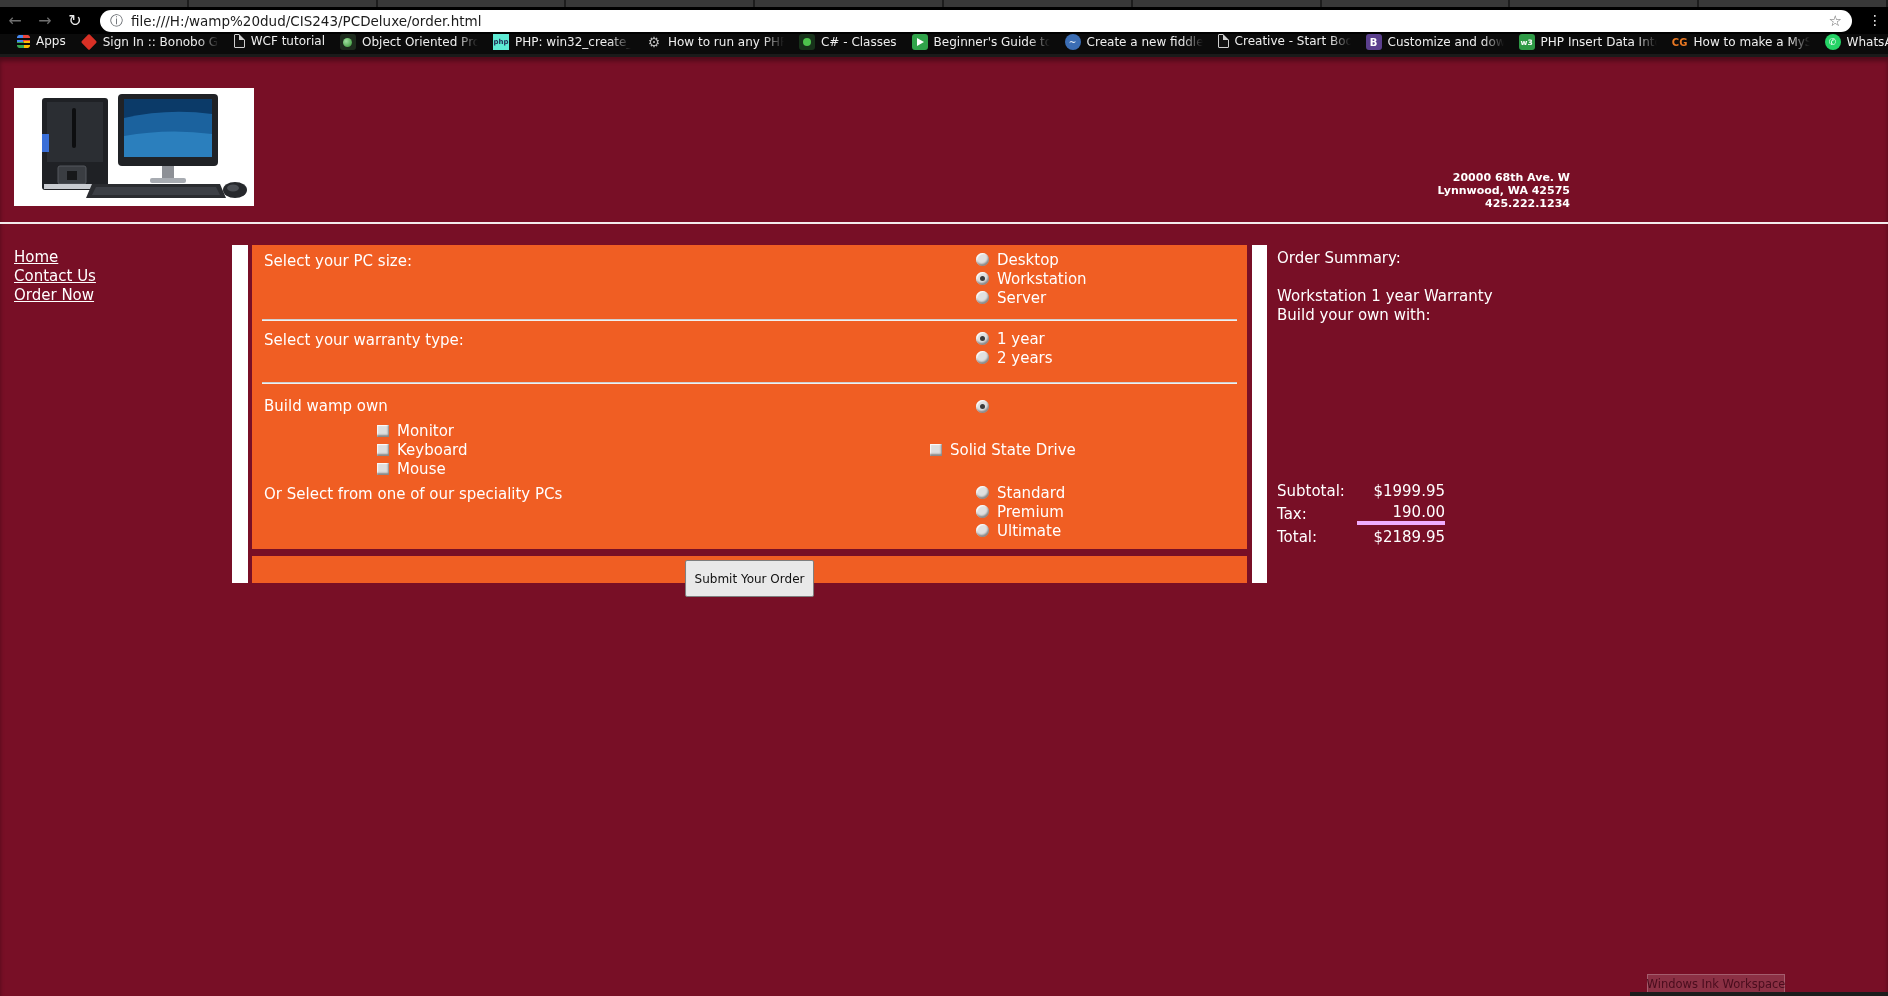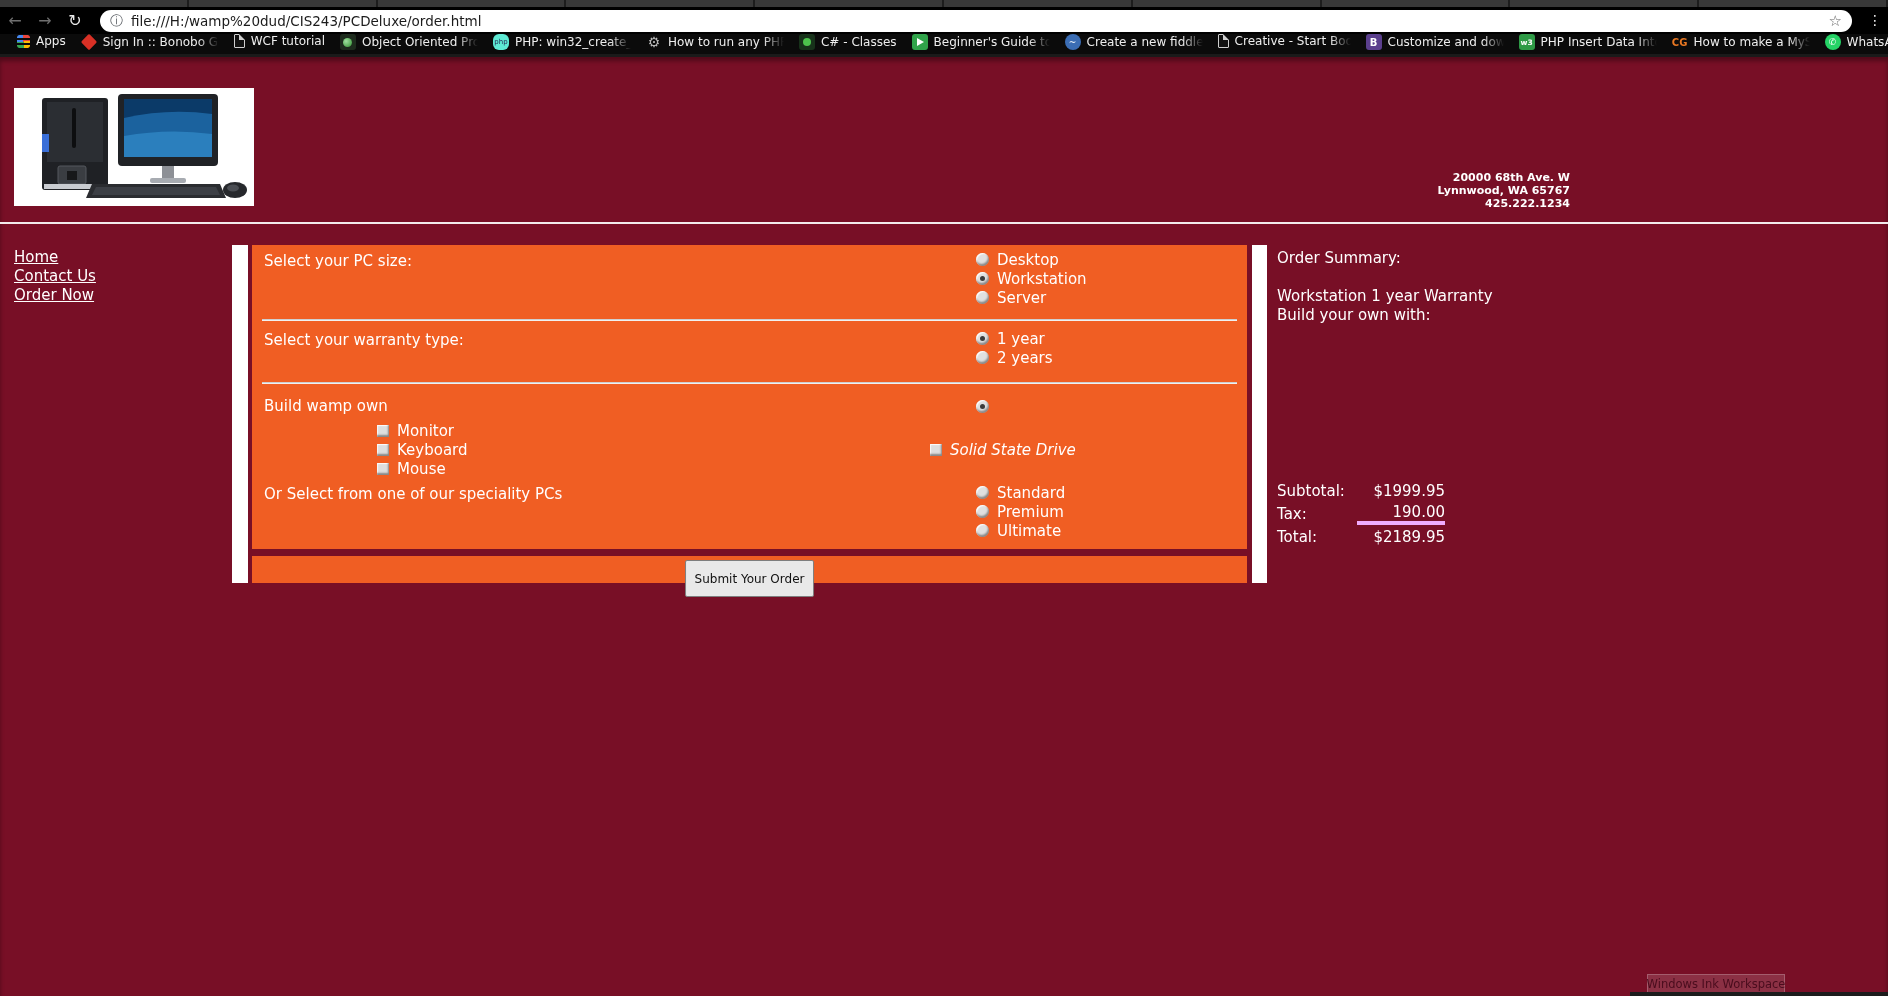--- a/index.html
+++ b/index.html
@@ -24,21 +24,21 @@
       -webkit-mask-image:linear-gradient(90deg,#000 82%,transparent); mask-image:linear-gradient(90deg,#000 82%,transparent); }
   .bm-label.short { -webkit-mask-image:none; mask-image:none; }
   .bi { width:16px; height:16px; flex:0 0 auto; display:inline-flex; align-items:center; justify-content:center; font-size:10px; border-radius:3px; }
   .bi-apps { background:
       conic-gradient(#e8453c 0 25%, #fcbd01 0 50%, #36a852 0 75%, #4688f1 0); border-radius:2px; width:13px; height:13px;
       -webkit-mask-image:repeating-linear-gradient(0deg,#000 0 3px,transparent 3px 5px); mask-image:repeating-linear-gradient(0deg,#000 0 3px,transparent 3px 5px); }
   .bi-diamond { background:#d93025; transform:rotate(45deg) scale(.72); border-radius:2px; }
   .bi-page { width:11px; height:14px; border:1px solid #cfcfcf; border-radius:1px; background:#111; position:relative; }
   .bi-page::after { content:''; position:absolute; right:-1px; top:-1px; border:3px solid; border-color:#0b0b0b #0b0b0b #cfcfcf #cfcfcf; }
   .bi-globe { background:#1d2b1d; } .bi-globe::after { content:''; width:9px; height:9px; border-radius:50%; background:radial-gradient(circle at 35% 35%, #9fe09f, #2f8f2f); }
-  .bi-php { background:#5eead4; color:#232d55; font-weight:normal; font-size:7px; border-radius:6px; }
+  .bi-php { background:#5eead4; color:#232d55; font-weight:bold; font-size:7px; border-radius:0; }
   .bi-gear { color:#b9b9b9; font-size:14px; background:transparent; }
   .bi-csharp { background:#17321a; } .bi-csharp::after { content:''; width:8px; height:8px; border-radius:50%; background:#4cc24c; }
   .bi-play { background:#30a34a; } .bi-play::after { content:''; border-left:7px solid #fff; border-top:4px solid transparent; border-bottom:4px solid transparent; margin-left:2px; }
   .bi-fiddle { background:#3b6db4; border-radius:50%; color:#dfe9f5; font-size:9px; font-weight:bold; }
   .bi-bootstrap { background:#5b3f8e; color:#fff; font-weight:bold; font-size:10px; border-radius:3px; }
   .bi-w3 { background:#2e9a46; color:#fff; font-weight:bold; font-size:7.5px; }
   .bi-cg { background:transparent; color:#e87722; font-weight:bold; font-size:10px; letter-spacing:0; }
   .bi-whatsapp { background:#25d366; border-radius:50%; color:#fff; font-size:9px; }
 
   
@@ -194,21 +194,21 @@
 
       <path d="M78 96 L206 96 L212 110 L72 110 Z" fill="#2a2c30"></path>
       <path d="M82 99 L202 99 L206 107 L78 107 Z" fill="#3c3f45"></path>
 
       <ellipse cx="221" cy="102" rx="12" ry="8" fill="#26282c"></ellipse>
       <ellipse cx="219" cy="100" rx="6" ry="3.5" fill="#4a4d53"></ellipse>
     </svg>
   </div>
   <div class="store-address">
     <div>20000 68th Ave. W</div>
-    <div>Lynnwood, WA 65767</div>
+    <div>Lynnwood, WA 42575</div>
     <div>425.222.1234</div>
   </div>
   <div class="header-rule"></div>
 
   <div class="side-nav">
     <a href="#">Home</a>
     <a href="#">Contact Us</a>
     <a href="#">Order Now</a>
   </div>
 
@@ -259,21 +259,21 @@
       </div>
       <div class="opt-row">
         <span class="checkbox" data-checked="false"></span>
         <span class="opt-label">Keyboard</span>
       </div>
       <div class="opt-row">
         <span class="checkbox" data-checked="false"></span>
         <span class="opt-label">Mouse</span>
       </div>
     </div>
-    <div class="opt-col" style="left:678px; top:195px;font-style:italic;">
+    <div class="opt-col" style="left:678px; top:195px;">
       <div class="opt-row">
         <span class="checkbox" data-checked="false"></span>
         <span class="opt-label">Solid State Drive</span>
       </div>
     </div>
 
     <div class="fld-label" style="left:12px; top:240px;">Or Select from one of our speciality PCs</div>
     <div class="opt-col" style="left:724px; top:238px;">
       <div class="opt-row">
         <span class="radio" data-checked="false"></span>

